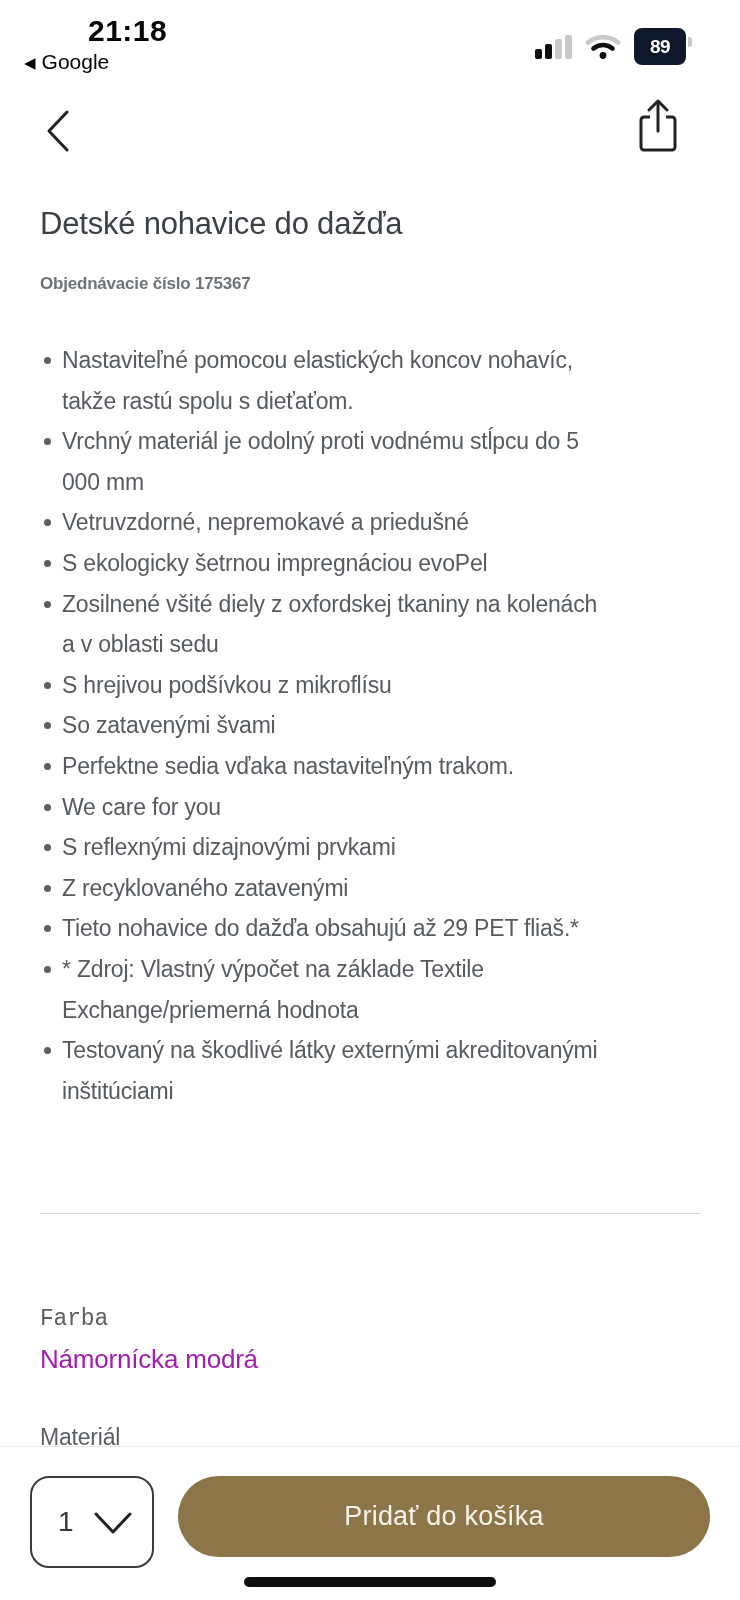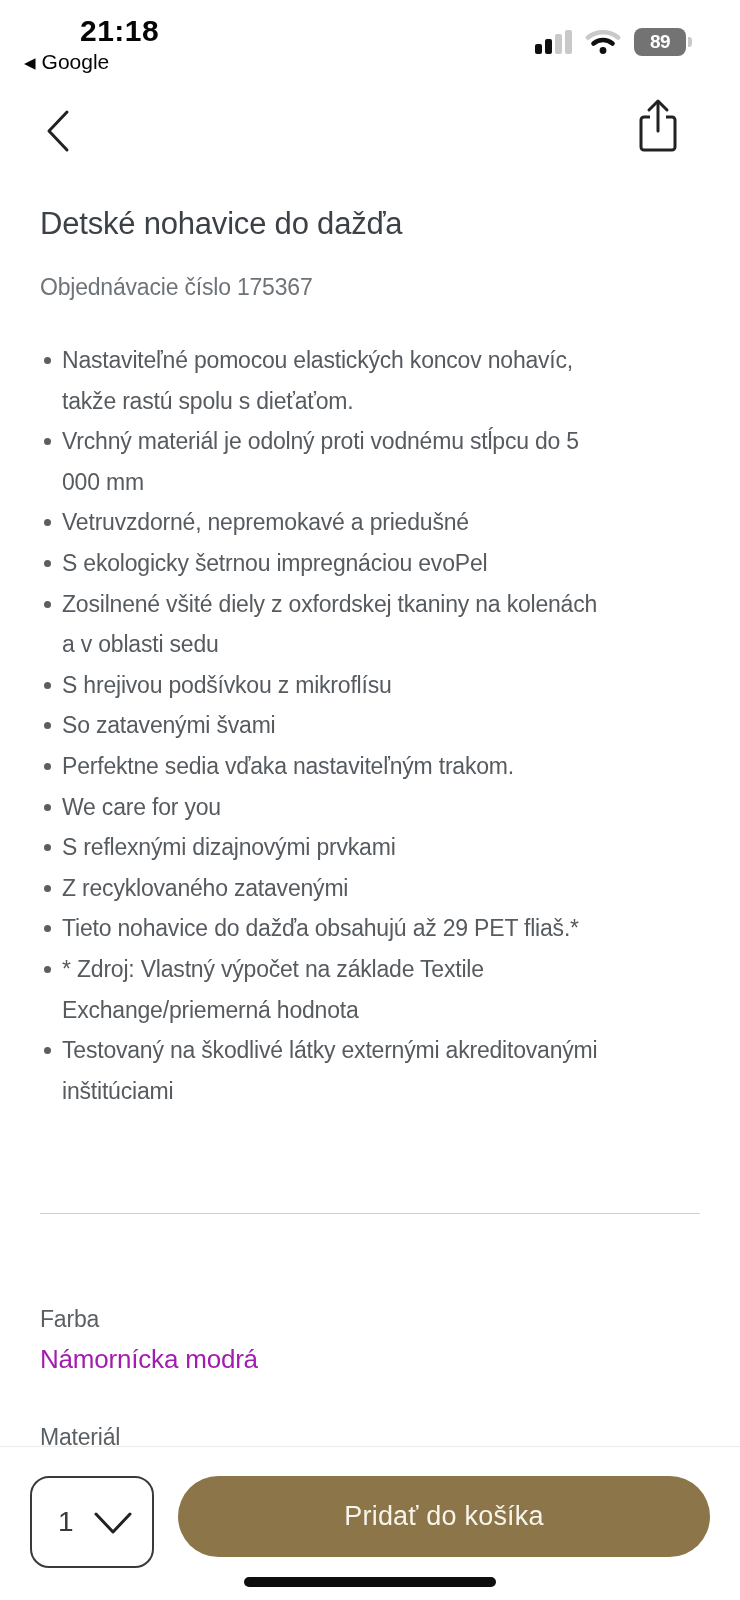--- a/index.html
+++ b/index.html
@@ -4,60 +4,60 @@
 <style>
   * { margin:0; padding:0; box-sizing:border-box; }
   html,body { width:740px; height:1600px; }
   body {
     position:relative; overflow:hidden; background:#ffffff;
     font-family:"Liberation Sans", sans-serif; color:#565b60;
   }
 
   
   .status-bar { position:absolute; top:0; left:0; right:0; height:86px; }
-  .sb-time { position:absolute; left:80px; top:14px; font-size:30px; font-weight:700; color:#050505; letter-spacing:0.5px; }
+  .sb-time { position:absolute; left:88px; top:14px; font-size:30px; font-weight:700; color:#050505; letter-spacing:0.5px; }
   .sb-back-app { position:absolute; left:24px; top:50px; font-size:21px; font-weight:400; color:#050505; display:flex; align-items:center; gap:6px; }
   .sb-back-tri { font-size:15px; line-height:1; color:#050505; }
   .sb-right { position:absolute; right:54px; top:28px; display:flex; align-items:center; gap:13px; }
   .sig { display:flex; align-items:flex-end; gap:3px; height:24px; }
   .sig span { width:7px; border-radius:2px; background:#c9c9c9; }
   .sig span:nth-child(1){ height:10px; background:#101010; }
   .sig span:nth-child(2){ height:15px; background:#101010; }
   .sig span:nth-child(3){ height:20px; }
   .sig span:nth-child(4){ height:24px; }
-  .battery { position:relative; width:52px; height:28px; background:#737373; border-radius:8px;
+  .battery { position:relative; width:52px; height:37px; background:#0f172a; border-radius:8px;
              display:flex; align-items:center; justify-content:center; }
   .battery .pct { color:#ffffff; font-size:19px; font-weight:700; letter-spacing:-0.5px; }
   .battery .nub { position:absolute; right:-6px; top:9px; width:4px; height:10px; background:#c9c9c9; border-radius:0 3px 3px 0; }
 
   
   .nav-bar { position:absolute; top:96px; left:0; right:0; height:70px; }
   .nav-back { position:absolute; left:34px; top:8px; width:48px; height:56px; background:none; border:none; cursor:pointer; }
   .nav-share { position:absolute; right:58px; top:0px; width:48px; height:62px; background:none; border:none; cursor:pointer; }
 
   
   .content { position:absolute; left:40px; right:40px; top:0; }
   .title { position:absolute; top:206px; left:0; font-size:31px; font-weight:400; color:#3b4146; letter-spacing:-0.2px; white-space:nowrap; }
-  .order-no { position:absolute; top:274px; left:0; font-size:23px; font-weight:400; color:#6e7378; letter-spacing:-0.2px; }
+  .order-no { position:absolute; top:274px; left:0; font-size:17px; font-weight:700; color:#6e7378; letter-spacing:-0.2px; }
 
   .features { position:absolute; top:340px; left:0; width:620px; list-style:none; }
   .features li {
     position:relative; padding-left:22px; max-width:560px;
     font-size:23px; line-height:40.6px; color:#565b60; letter-spacing:-0.2px;
   }
   .features li::before {
     content:""; position:absolute; left:4px; top:17px; width:7px; height:7px;
     border-radius:50%; background:#5a5f63;
   }
 
   .divider { position:absolute; top:1213px; left:0; width:660px; height:0; border:none; border-top:1px solid #cfd1d2; }
 
   .attr-label { position:absolute; left:0; font-size:23px; color:#5a5f64; letter-spacing:-0.2px; }
   .attr-value { position:absolute; left:0; font-size:26px; color:#a21caf; letter-spacing:-0.2px; }
-  .attr-color-label { top:1306px; }
+  .attr-color-label { top:1306px;font-family:Liberation Mono, monospace; }
   .attr-color-value { top:1344px; }
   .attr-material-label { top:1424px; }
 
   
   .bottom-bar {
     position:absolute; left:0; right:0; bottom:0; height:154px;
     background:#ffffff; border-top:1px solid #ececec;
   }
   .qty {
     position:absolute; left:30px; top:29px; width:124px; height:92px;

